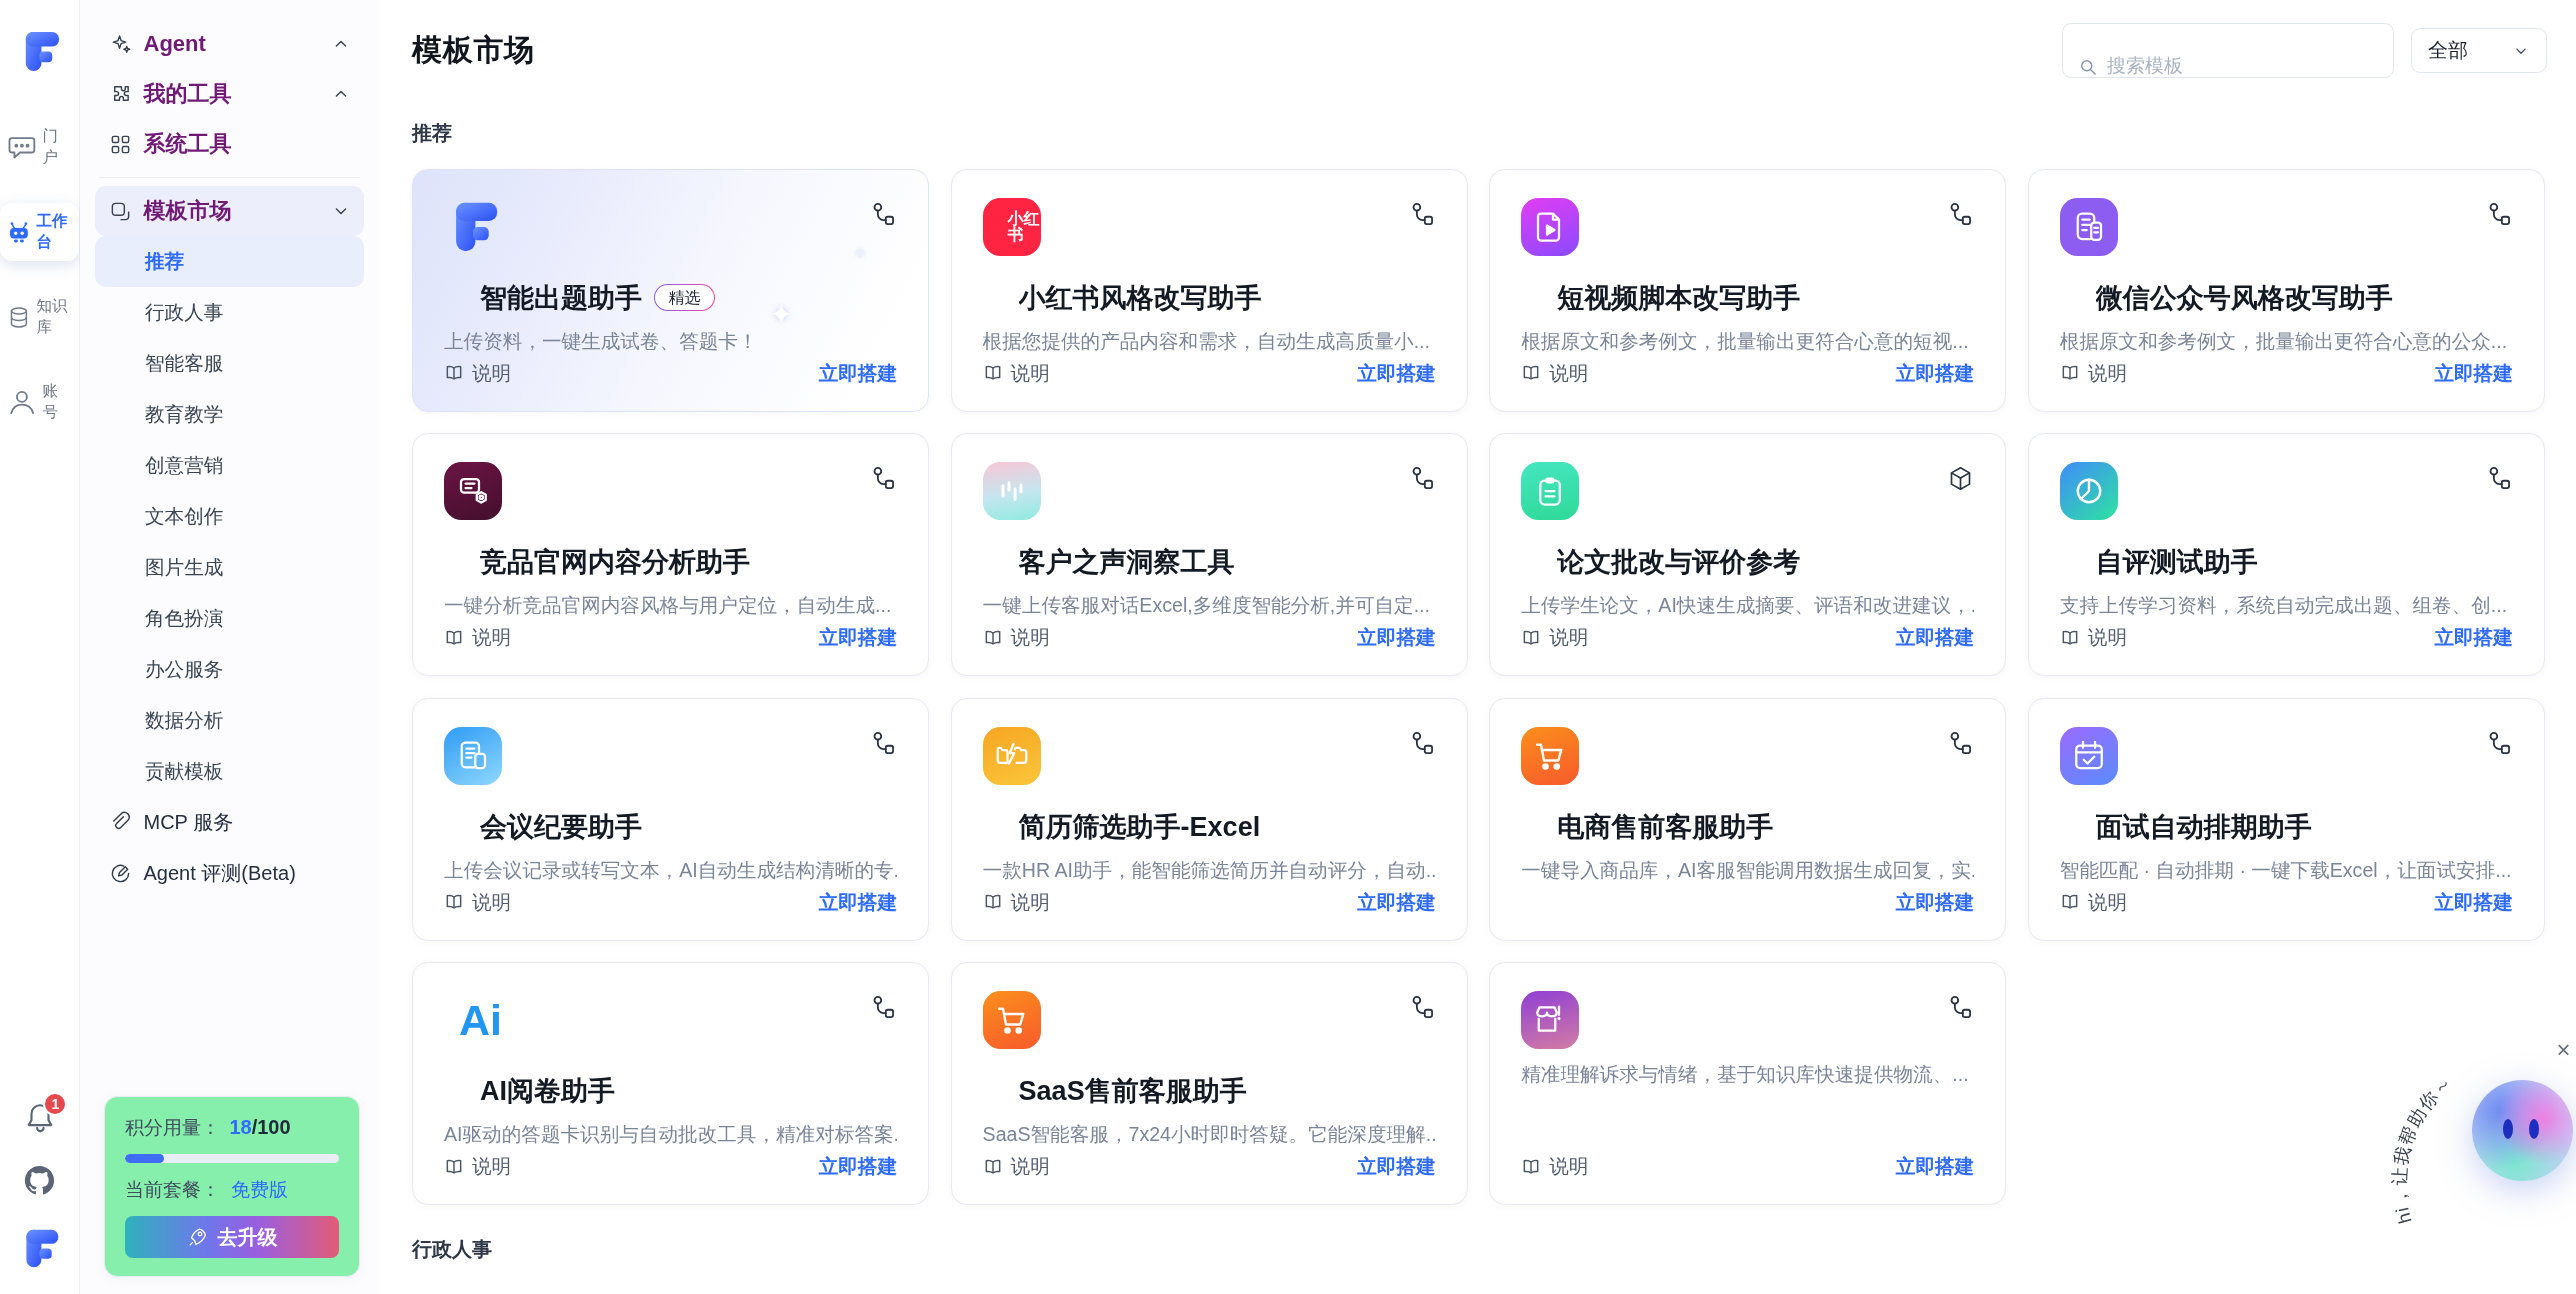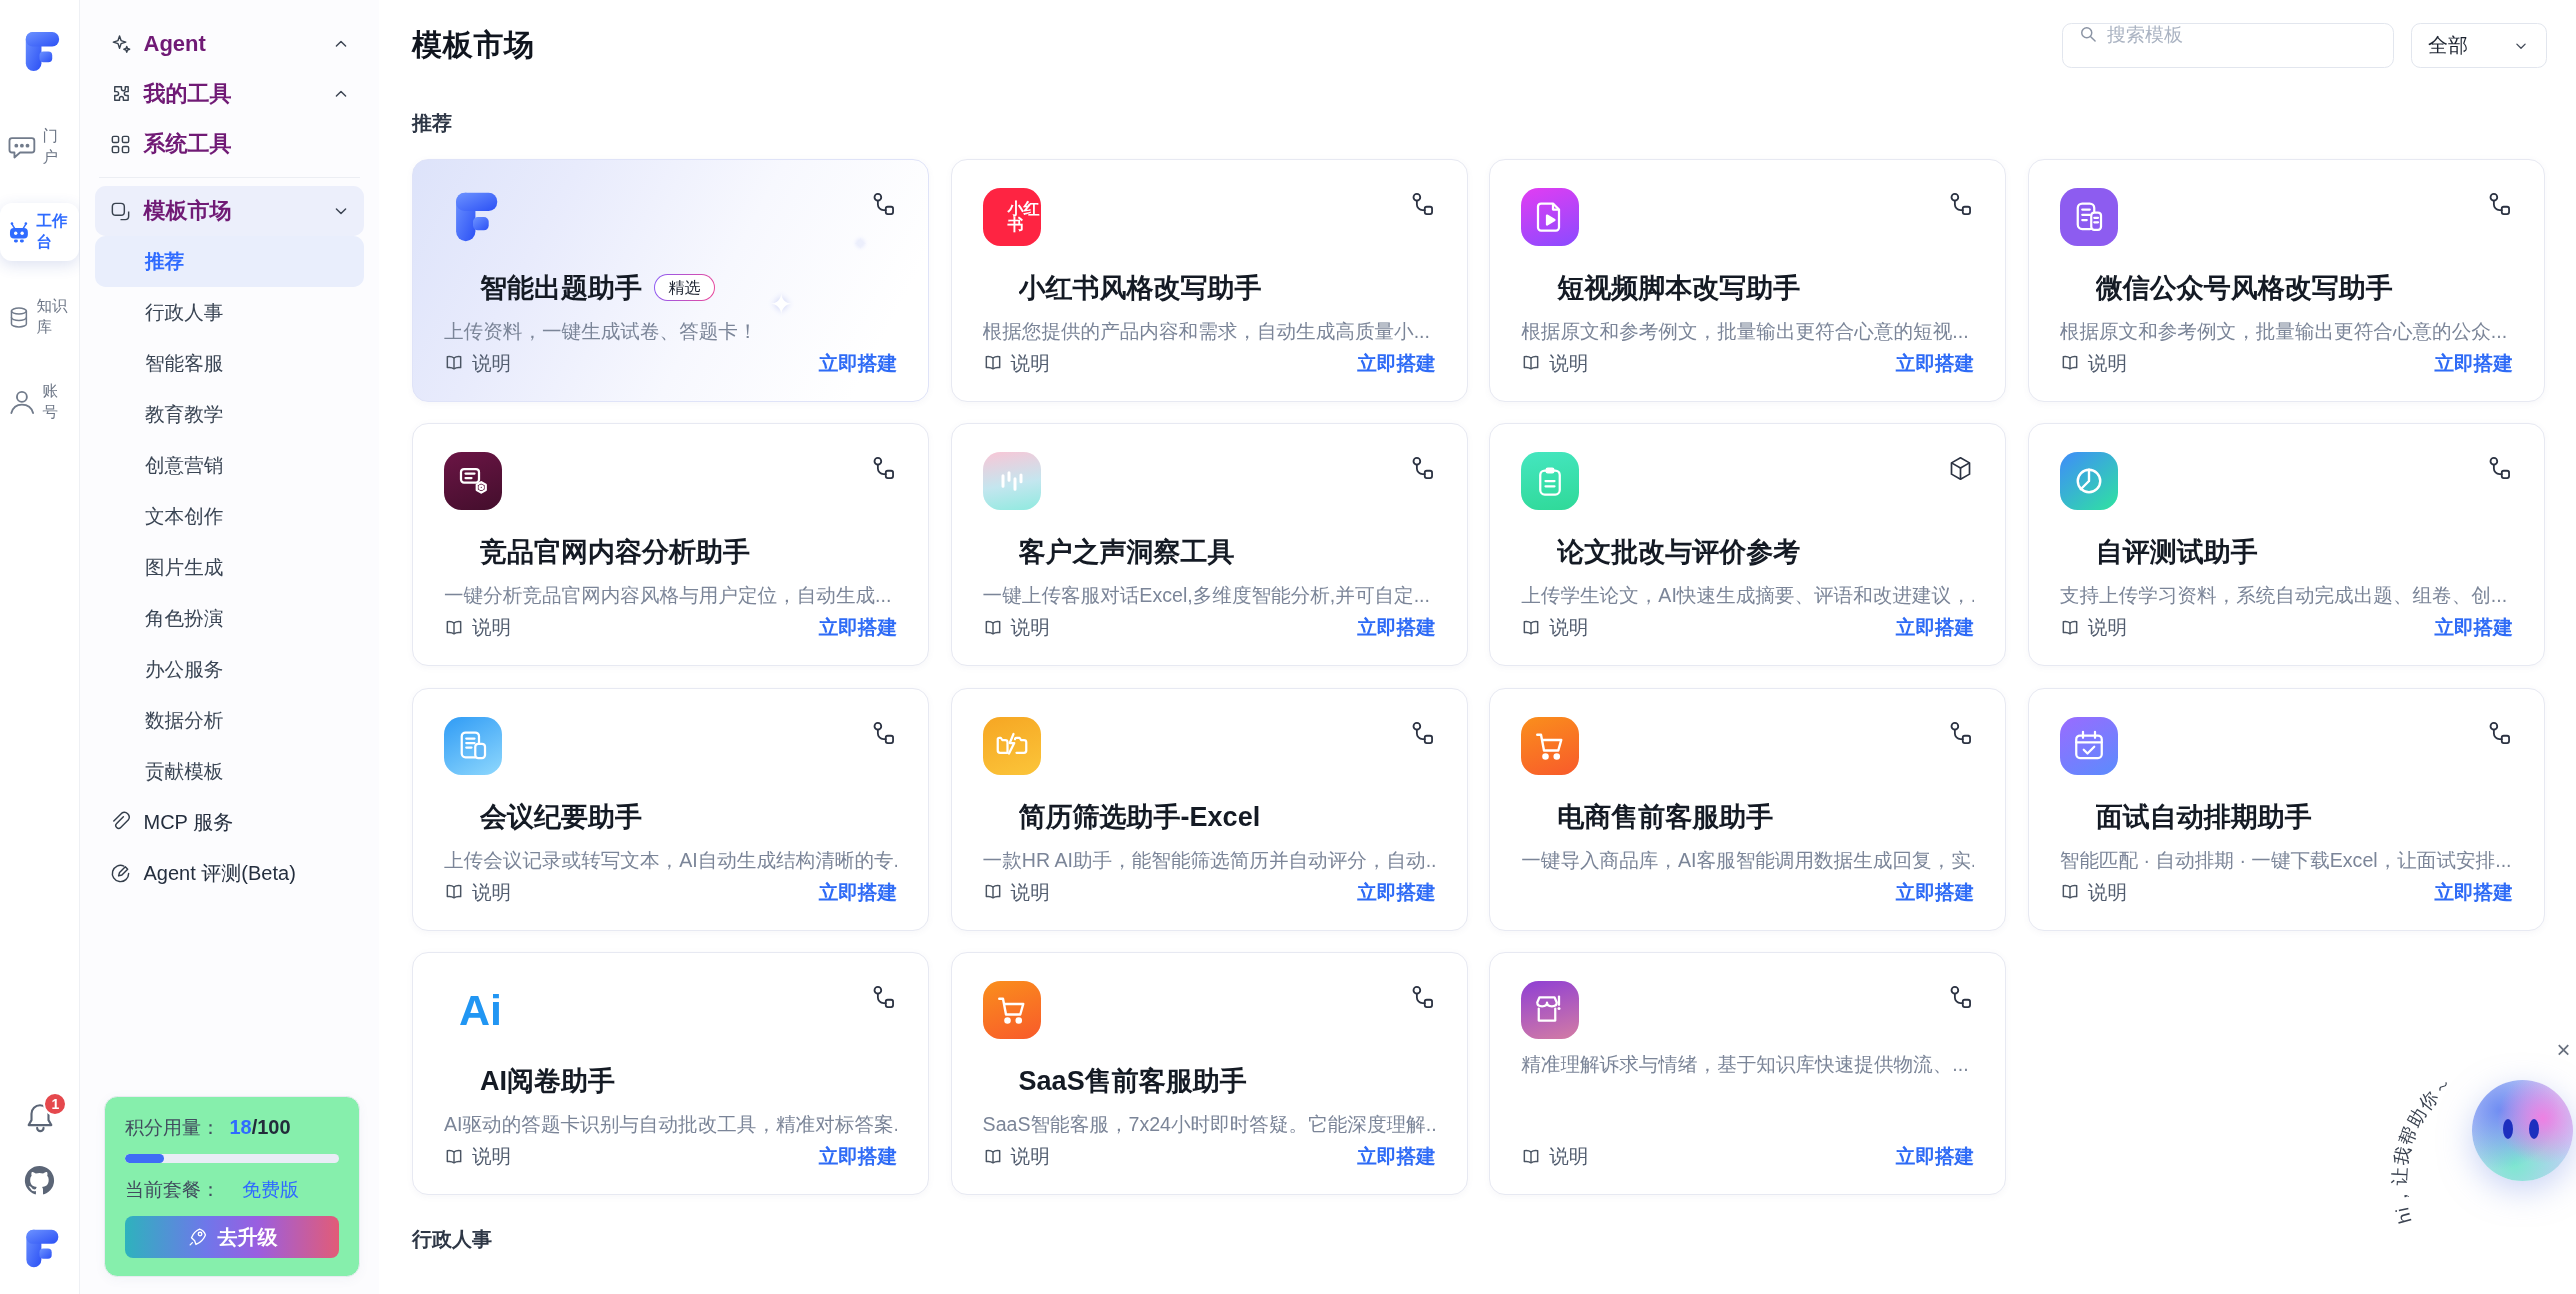--- a/index.html
+++ b/index.html
@@ -43,35 +43,35 @@
     font-weight:500;color:#242e3e;border-radius:10.8px;cursor:pointer;}
   .sb-foot .sb-icon{width:23px;height:23px;color:#333d4a;}
 
   .usage-card{position:absolute;left:24px;right:19px;bottom:17.5px;background:#86efac;
     border:1.3px solid #e9ebf1;border-radius:13.5px;padding:17.5px 20px;box-shadow:0 2.7px 10.8px rgba(80,95,140,.05);}
   .usage-line{display:flex;align-items:baseline;font-size:19px;color:#414c5e;}
   .usage-line .used{color:#2f6bff;font-weight:700;font-size:20px;margin-left:9.4px;}
   .usage-line .total{color:#222b3a;font-weight:700;font-size:20px;}
   .usage-track{margin-top:13.5px;height:8.8px;border-radius:4.7px;background:#e9edf6;overflow:hidden;}
   .usage-fill{height:100%;border-radius:4.7px;background:#3f6df6;}
-  .plan-line{margin-top:13.5px;font-size:19px;color:#414c5e;display:flex;gap:22px;text-align:right;}
+  .plan-line{margin-top:13.5px;font-size:19px;color:#414c5e;display:flex;gap:11px;text-align:right;}
   .plan-line .plan{color:#2f6bff;cursor:pointer;}
   .upgrade-btn{margin-top:13.5px;width:100%;height:42px;border:none;border-radius:8px;cursor:pointer;
     background:linear-gradient(90deg,#2eb2bd 0%,#6f77ea 38%,#9a5ee0 62%,#e25c77 100%);
     color:#fff;font-size:20px;font-weight:600;display:flex;align-items:center;justify-content:center;gap:9.4px;
     font-family:inherit;}
   .upgrade-btn .glyph{width:21.6px;height:21.6px;}
 
   
   .main{position:absolute;left:379px;top:0;right:0;bottom:0;background:#fff;padding:23px 29px 0 33px;overflow:hidden;}
   .main-header{display:flex;align-items:center;justify-content:space-between;}
   .page-title{font-size:30px;font-weight:700;color:#10151e;letter-spacing:0.7px;}
   .header-controls{display:flex;gap:17.5px;align-items:center;}
-  .search-box{width:332px;height:45px;border:1.3px solid #e2e6ee;border-radius:9.4px;background:#fff;
-    display:flex;align-items:flex-start;padding:0 15px;gap:9.4px;}
+  .search-box{width:332px;height:55px;border:1.3px solid #e2e6ee;border-radius:9.4px;background:#fff;
+    display:flex;align-items:flex-end;padding:0 15px;gap:9.4px;}
   .search-box .glyph{width:20px;height:20px;color:#8a93a3;flex:none;}
   .search-box input{border:none;outline:none;flex:1;font-size:19px;color:#1c2330;background:transparent;
     font-family:inherit;}
   .search-box input::placeholder{color:#aab3c2;}
   .filter-select{width:136px;height:45px;border:1.3px solid #e2e6ee;border-radius:9.4px;background:#fff;
     display:flex;align-items:center;justify-content:space-between;padding:0 16px;cursor:pointer;}
   .filter-select .val{font-size:20px;color:#1c2330;}
   .filter-select .glyph{width:18px;height:18px;color:#434b59;}
 
   .section-label{margin-top:42px;font-size:20px;font-weight:600;color:#2e3746;}

